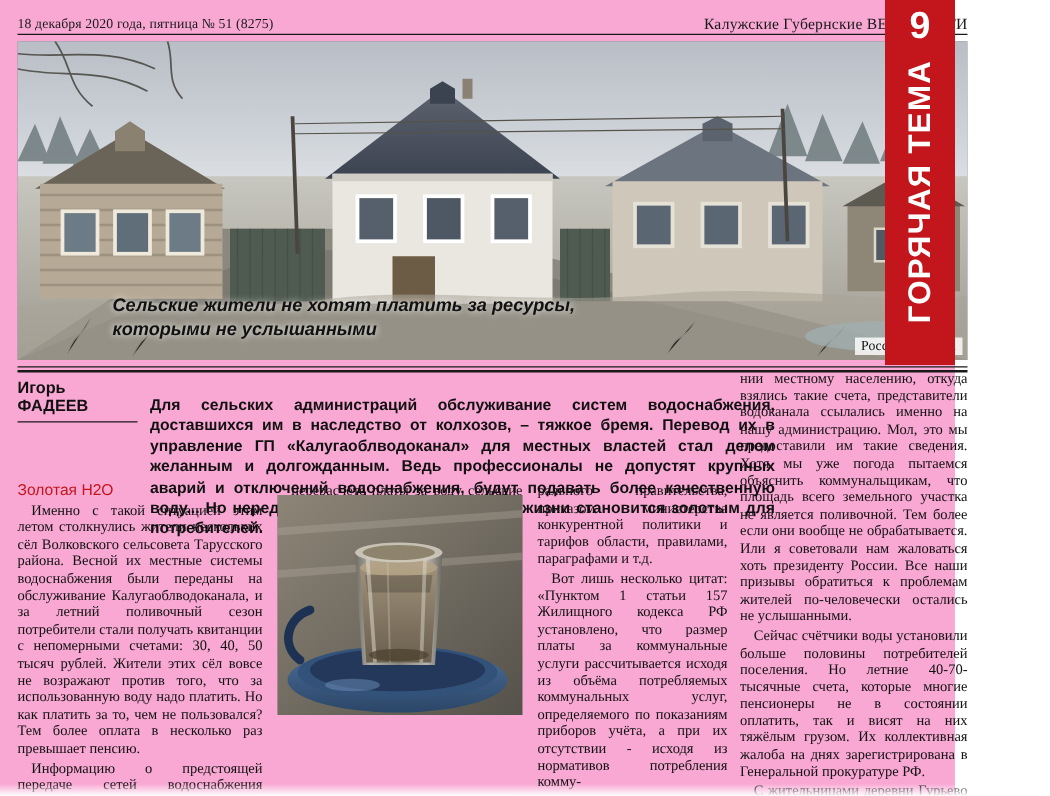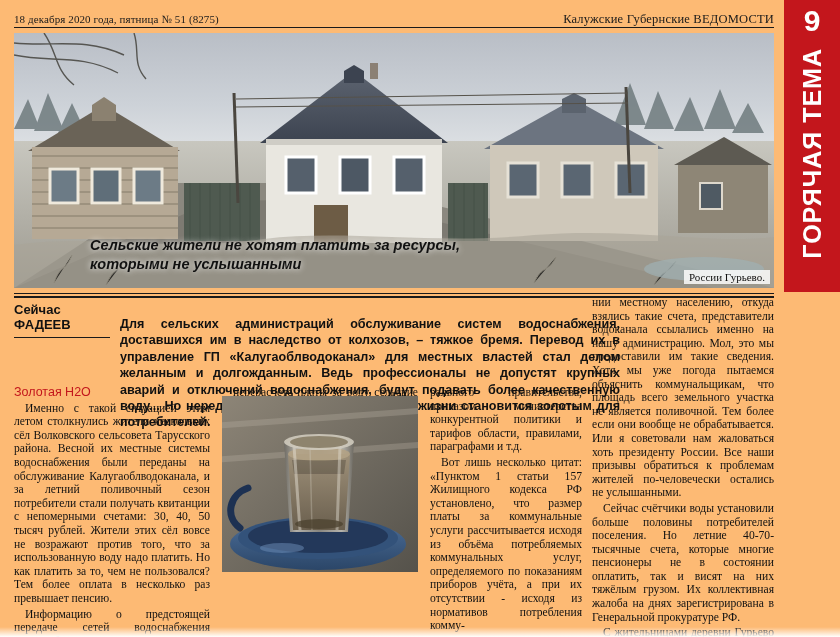--- a/index.html
+++ b/index.html
@@ -7,22 +7,22 @@
   body {
     width: 840px; height: 637px;
     background: #ffffff;
     font-family: "Liberation Serif", serif;
     color: #111;
     overflow: hidden;
     position: relative;
   }
   .page {
     position: absolute; inset: 0;
-    width: 840px; height: 637px;
-    background: #fdba74;
+    width: 764px; height: 637px;
+    background: #f9a8d4;
   }
 
   
   .masthead {
     position: absolute; left: 14px; top: 10px;
     width: 760px; height: 18px;
     display: flex; align-items: center; justify-content: space-between;
   }
   .masthead .issue {
     font-family: "Liberation Serif", serif;
@@ -311,21 +311,21 @@
     <div class="page-num">9</div>
     <div class="banner-text">
       <span>ГОРЯЧАЯ ТЕМА</span>
     </div>
   </div>
 
   <div class="rule-a"></div>
   <div class="rule-b"></div>
 
   <div class="byline">
-    <div>Сейчас</div>
+    <div>Игорь</div>
     <div>ФАДЕЕВ</div>
   </div>
   <div class="byline-rule"></div>
 
   <div class="lead">Для сельских администраций обслуживание систем водоснабжения, доставшихся им в наследство от колхозов, – тяжкое бремя. Перевод их в управление ГП «Калугаоблводоканал» для местных властей стал делом желанным и долгожданным. Ведь профессионалы не допустят крупных аварий и отключений водоснабжения, будут подавать более качественную воду... Но нередко оказывается, что источник жизни становится золотым для потребителей.</div>
 
   <div class="col" id="col1">
     <p class="subtitle-red noind">Золотая H2O</p>
     <p>Именно с такой ситуацией этим летом столкнулись жители нескольких сёл Волковского сельсовета Тарусского района. Весной их местные системы водоснабжения были переданы на обслуживание Калугаоблводоканала, и за летний поливочный сезон потребители стали получать квитанции с непомерными счетами: 30, 40, 50 тысяч рублей. Жители этих сёл вовсе не возражают против того, что за использованную воду надо платить. Но как платить за то, чем не пользовался? Тем более оплата в несколько раз превышает пенсию.</p>
     <p>Информацию о предстоящей передаче сетей водоснабжения Калугаоблводоканалу и предстоящем за ней</p>

